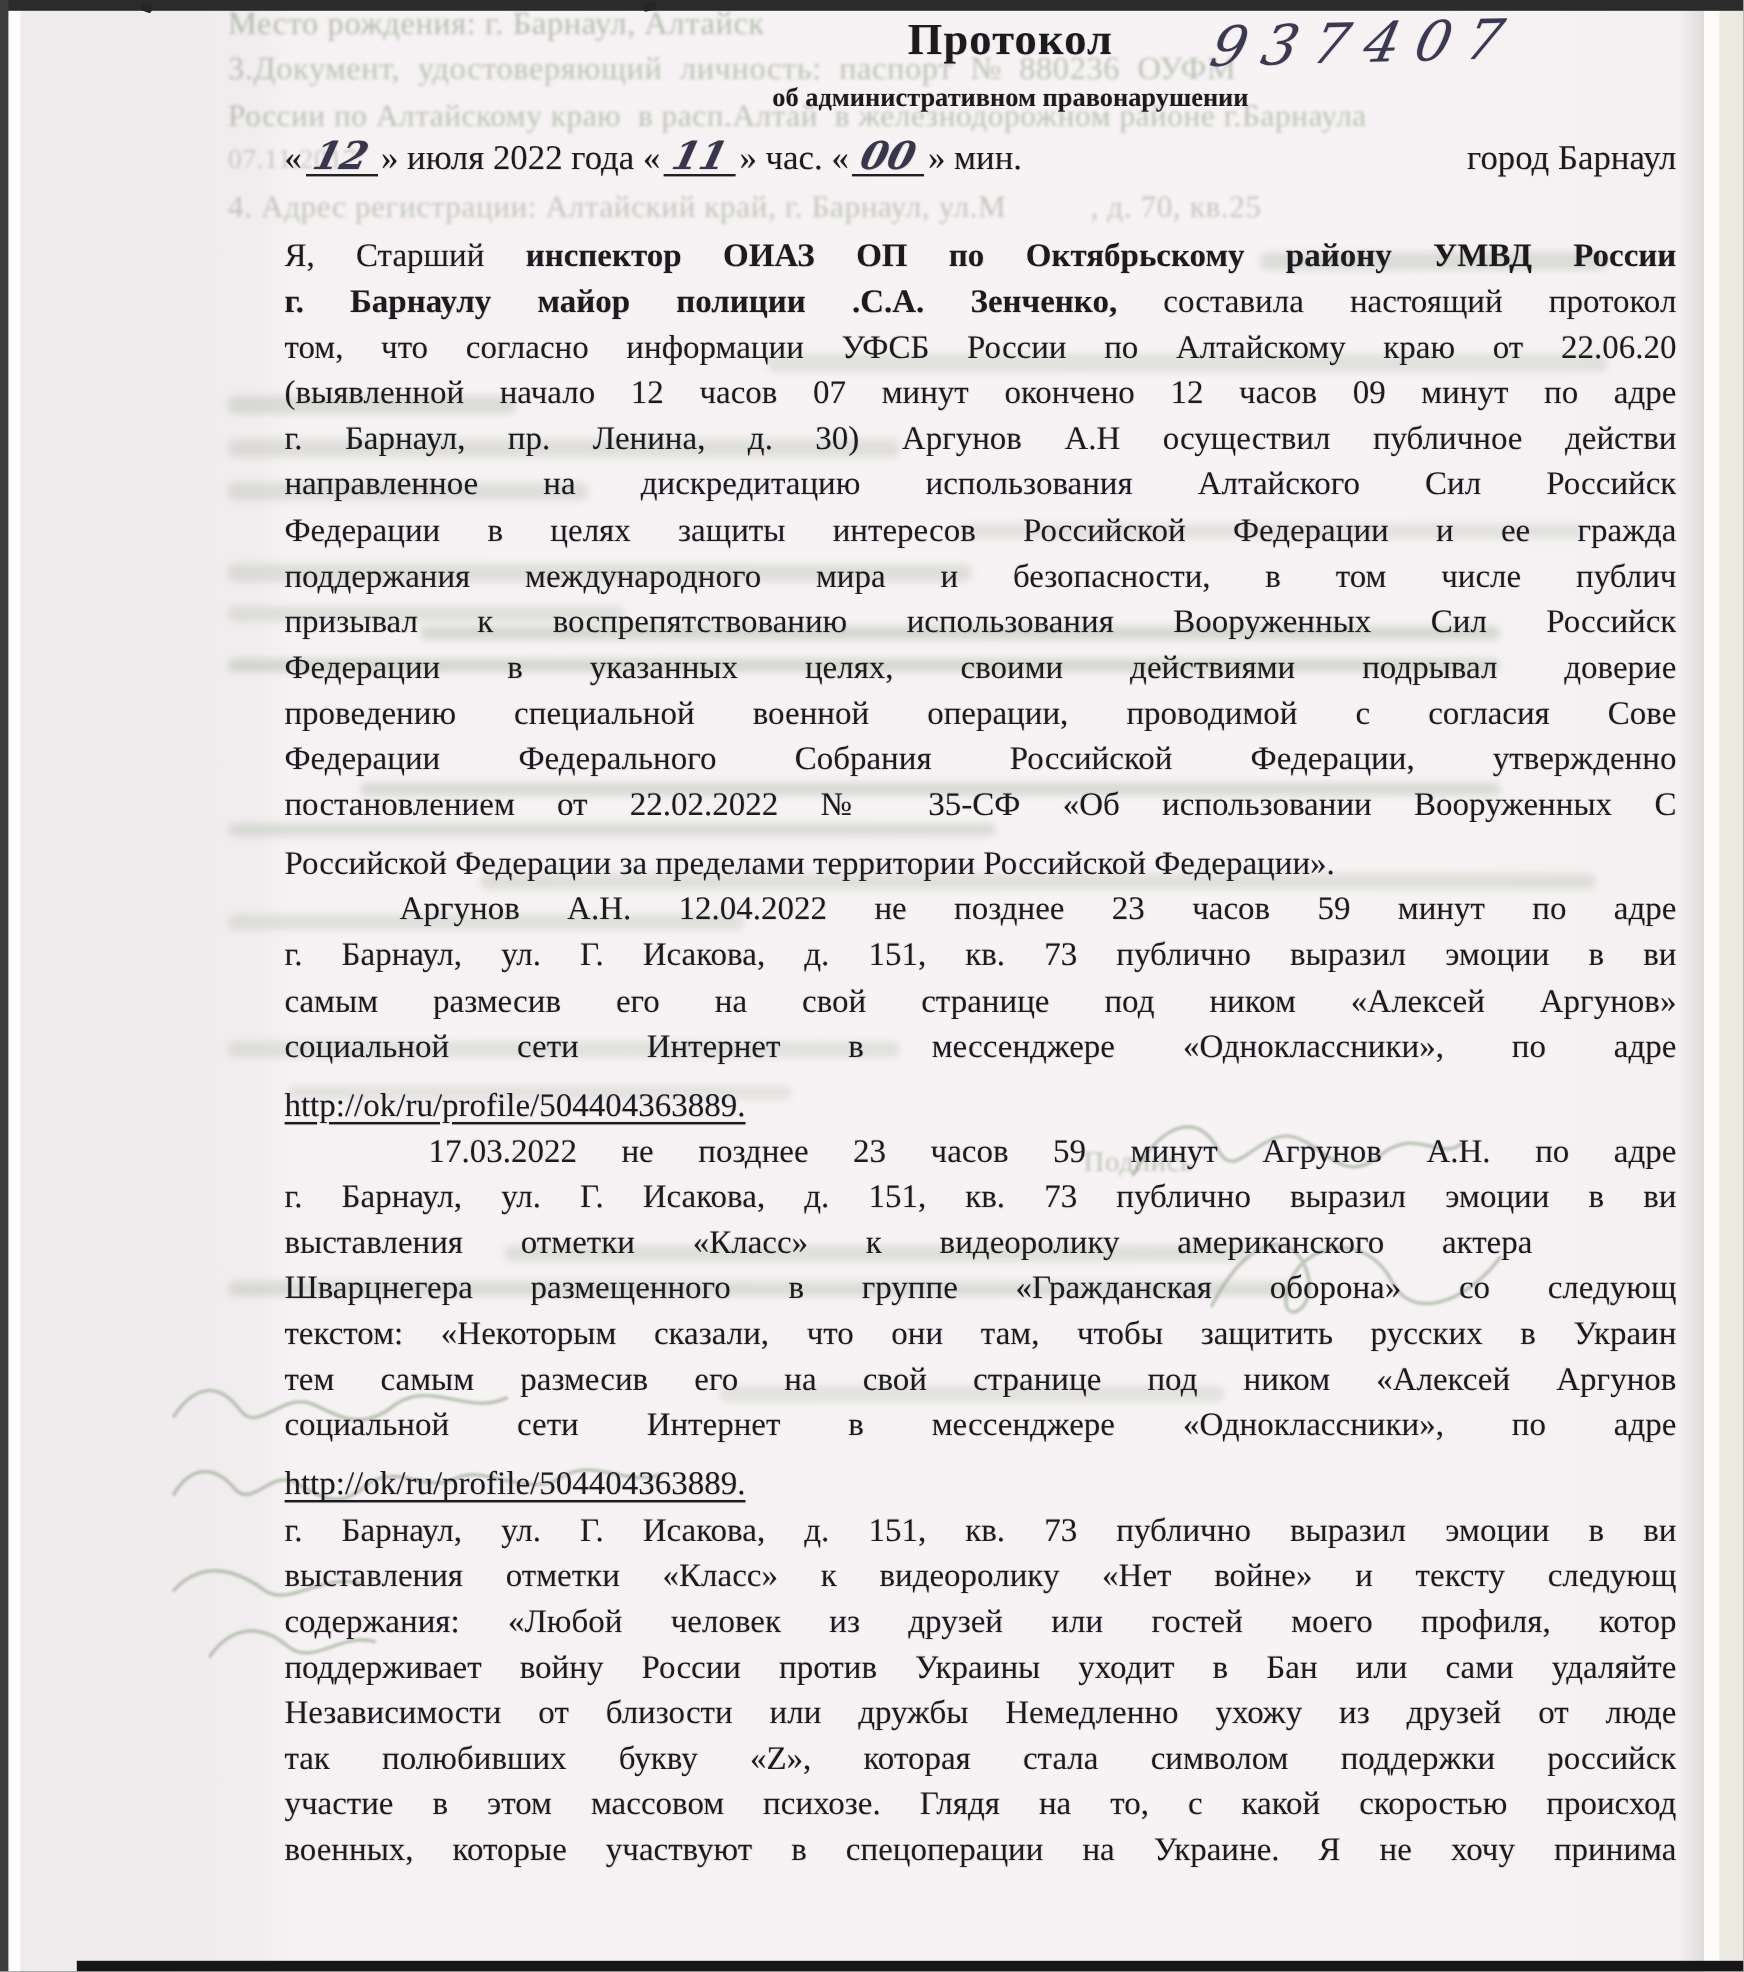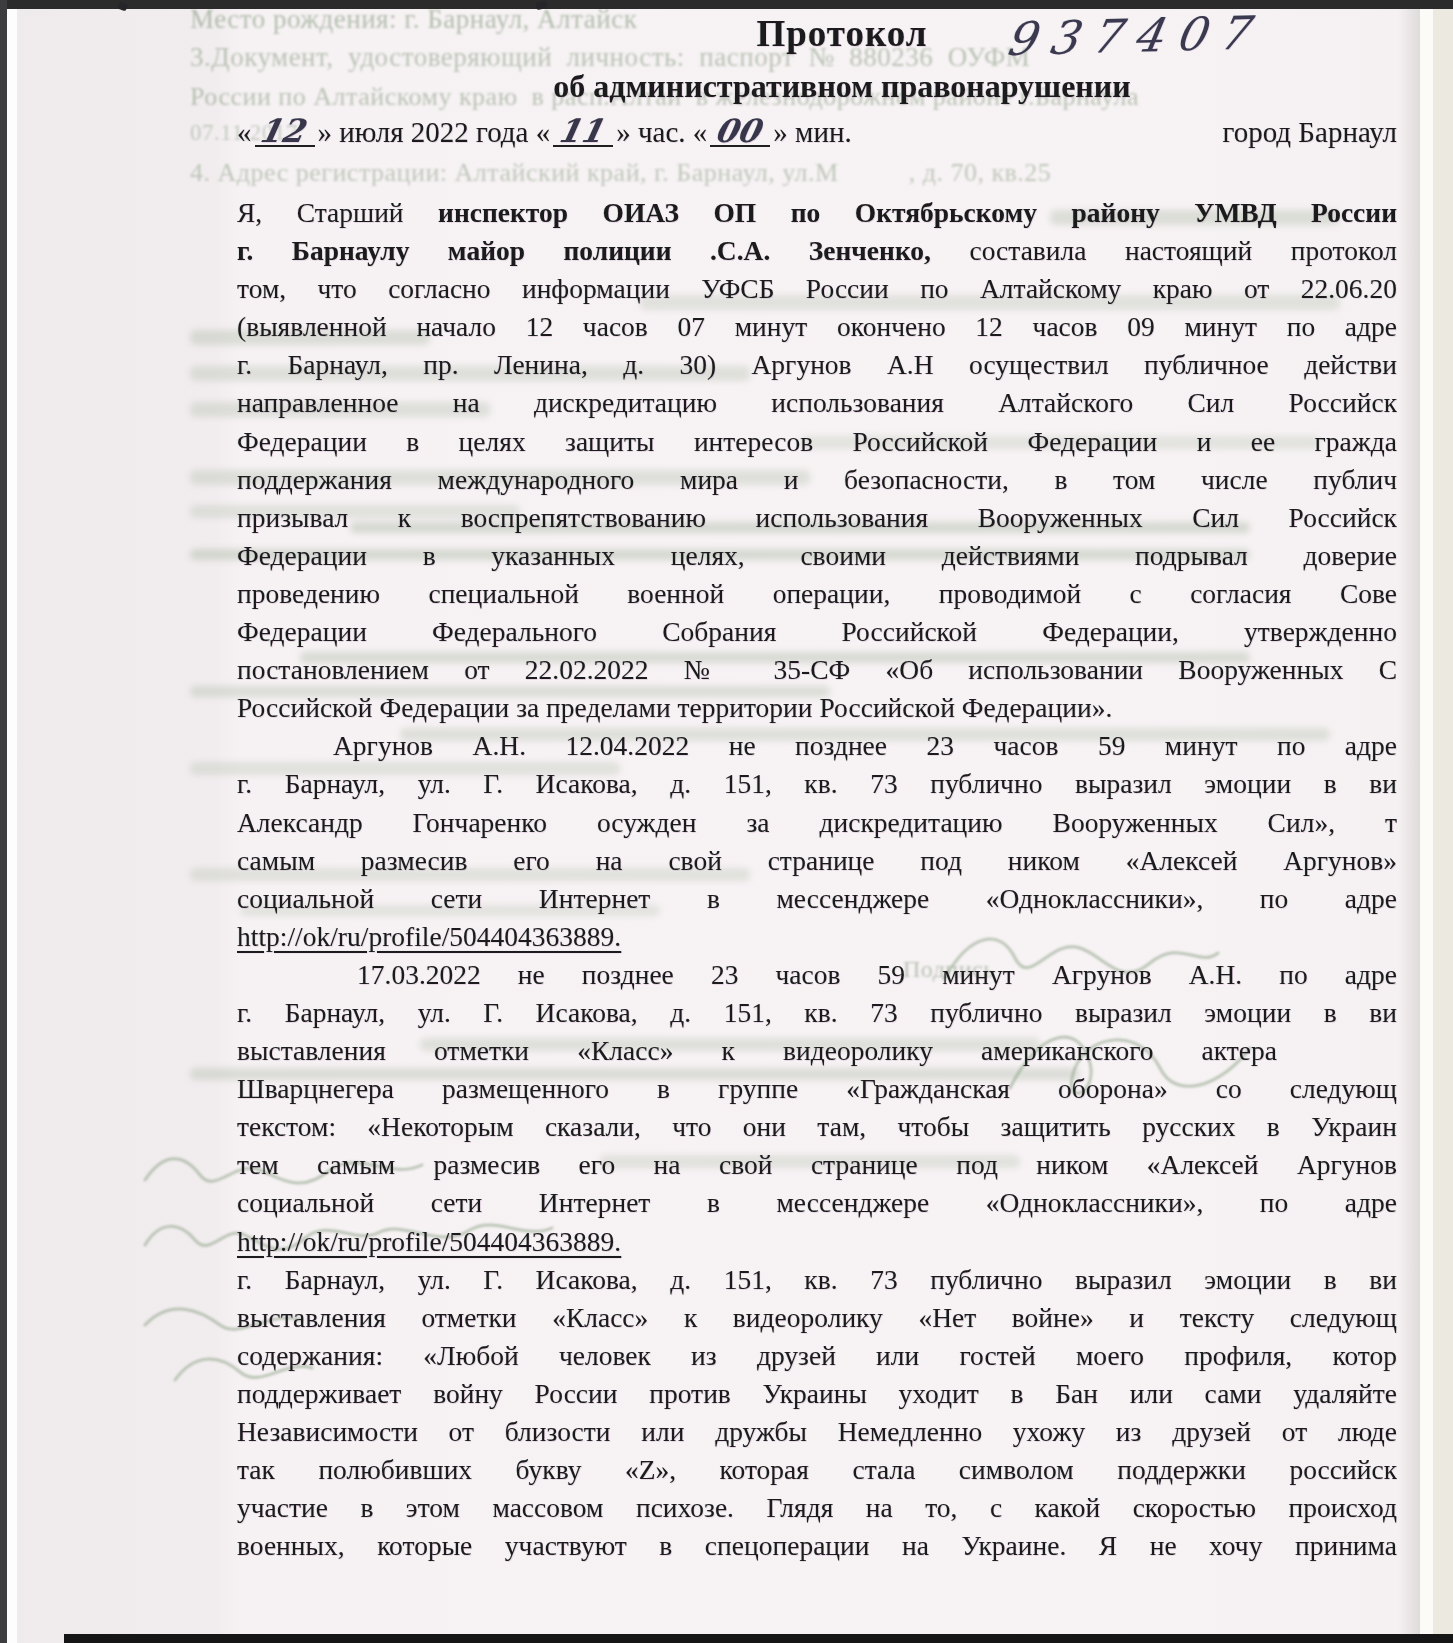--- a/index.html
+++ b/index.html
@@ -34,31 +34,31 @@
   .doc-text{text-shadow:0.7px 0.5px 0 rgba(140,60,140,0.14),-0.7px -0.3px 0 rgba(30,110,70,0.12);}
   .header{position:absolute;left:237px;top:12px;width:1160px;}
   .title-row{position:relative;text-align:center;left:25px;height:50px;}
   .title{font-weight:bold;font-size:37px;letter-spacing:1px;}
   .protocol-number{
     position:absolute;left:742px;top:0px;
     font-family:"DejaVu Serif",serif;font-style:italic;
     font-size:46px;letter-spacing:13px;color:#3a3950;
     transform:skewX(-14deg) rotate(-1.5deg);transform-origin:left bottom;white-space:nowrap;
   }
-  .subtitle{position:relative;left:25px;text-align:center;font-weight:bold;font-size:32px;margin-top:6px;}
+  .subtitle{position:relative;left:25px;text-align:center;font-weight:bold;font-size:22px;margin-top:6px;}
   .dateline{position:absolute;left:237px;top:116px;width:1160px;display:flex;font-size:29px;align-items:baseline;}
   .dateline .city{margin-left:auto;}
   .blank{display:inline-block;min-width:52px;text-align:center;border-bottom:2px solid #202020;
     padding:0 4px;margin:0 3px;line-height:26px;}
   .hw{font-family:"DejaVu Serif",serif;font-style:italic;color:#37364a;
     display:inline-block;transform:skewX(-14deg);font-size:32px;font-weight:bold;}
 
   .body-text{position:absolute;left:237px;top:194px;width:1160px;font-size:27.5px;}
   .line{height:38.1px;line-height:38.1px;overflow:hidden;text-align:justify;text-align-last:justify;white-space:nowrap;}
-  .line.left{text-align:right;text-align-last:left;}
+  .line.left{text-align:right;text-align-last:left;margin-top:11px;}
   .line .b{font-weight:bold;}
   .line .u{text-decoration:underline;text-decoration-thickness:2px;text-underline-offset:5px;}
 </style>
 </head>
 <body>
 
 <div class="scan">
 
   <div class="bleed">
     <svg class="flourish" style="left:940px;top:918px" width="290" height="95" viewBox="0 0 290 95">
@@ -132,21 +132,20 @@
         <div class="line"><span>Федерации в целях защиты интересов Российской Федерации и ее гражда</span></div>
         <div class="line"><span>поддержания международного мира и безопасности, в том числе публич</span></div>
         <div class="line"><span>призывал к воспрепятствованию использования Вооруженных Сил Российск</span></div>
         <div class="line"><span>Федерации в указанных целях, своими действиями подрывал доверие</span></div>
         <div class="line"><span>проведению специальной военной операции, проводимой с согласия Сове</span></div>
         <div class="line"><span>Федерации Федерального Собрания Российской Федерации, утвержденно</span></div>
         <div class="line"><span>постановлением от 22.02.2022 № 35-СФ «Об использовании Вооруженных С</span></div>
         <div class="line left"><span>Российской Федерации за пределами территории Российской Федерации».</span></div>
         <div class="line" style="text-indent: 96px;"><span>Аргунов А.Н.   12.04.2022  не позднее 23 часов 59 минут по адре</span></div>
         <div class="line"><span>г. Барнаул,  ул. Г. Исакова, д. 151, кв. 73  публично выразил эмоции в ви</span></div>
-        <div class="line"><span>Александр Гончаренко осужден за дискредитацию Вооруженных Сил», т</span></div>
         <div class="line"><span>самым размесив его на свой странице под ником «Алексей Аргунов»</span></div>
         <div class="line"><span>социальной сети Интернет в мессенджере «Одноклассники», по адре</span></div>
         <div class="line left"><span class="u">http://ok/ru/profile/504404363889.</span></div>
         <div class="line" style="text-indent: 120px;"><span>17.03.2022  не  позднее  23  часов  59  минут  Агрунов  А.Н.  по  адре</span></div>
         <div class="line"><span>г. Барнаул, ул. Г. Исакова, д. 151, кв. 73  публично выразил эмоции в ви</span></div>
         <div class="line" style="width: 1040px;"><span>выставления отметки «Класс» к видеоролику американского актера</span></div>
         <div class="line"><span>Шварцнегера размещенного в группе «Гражданская оборона» со следующ</span></div>
         <div class="line"><span>текстом: «Некоторым сказали, что они там, чтобы защитить русских в Украин</span></div>
         <div class="line"><span>тем самым размесив его на свой странице под ником «Алексей Аргунов</span></div>
         <div class="line"><span>социальной сети Интернет в мессенджере «Одноклассники», по адре</span></div>

